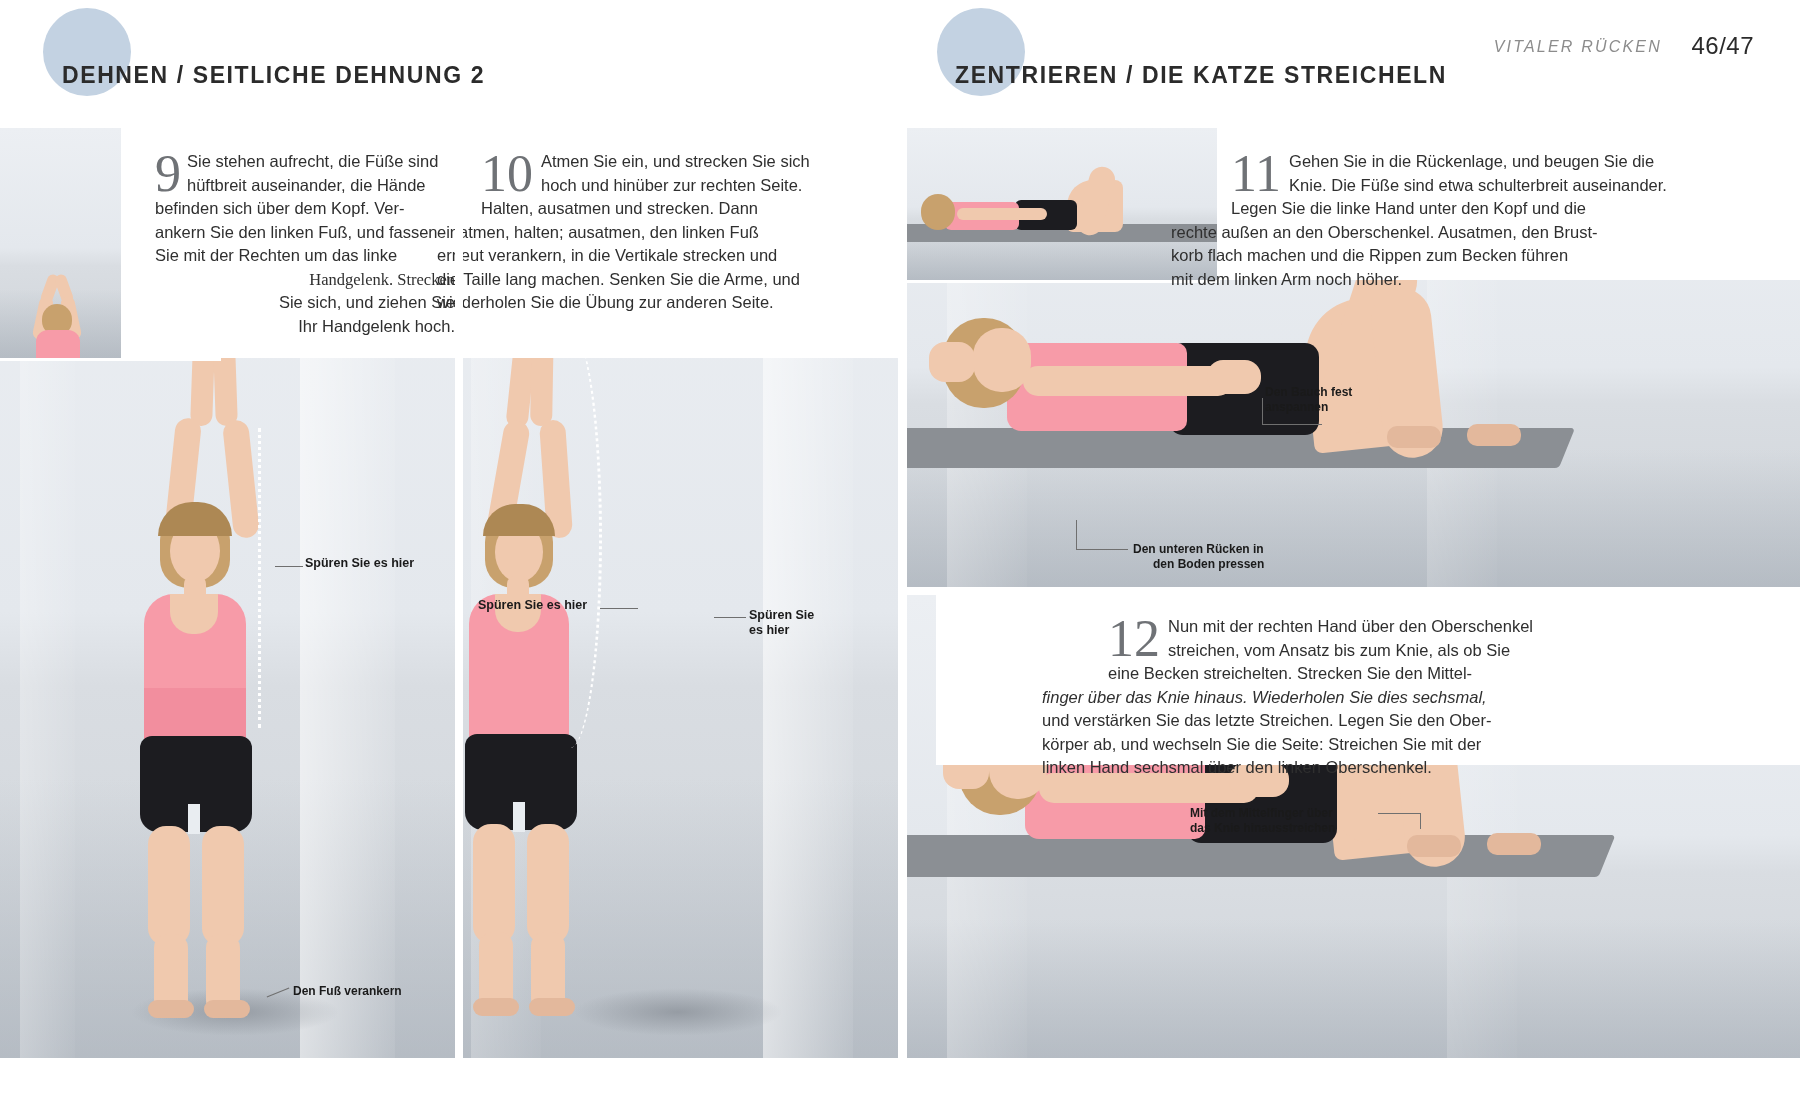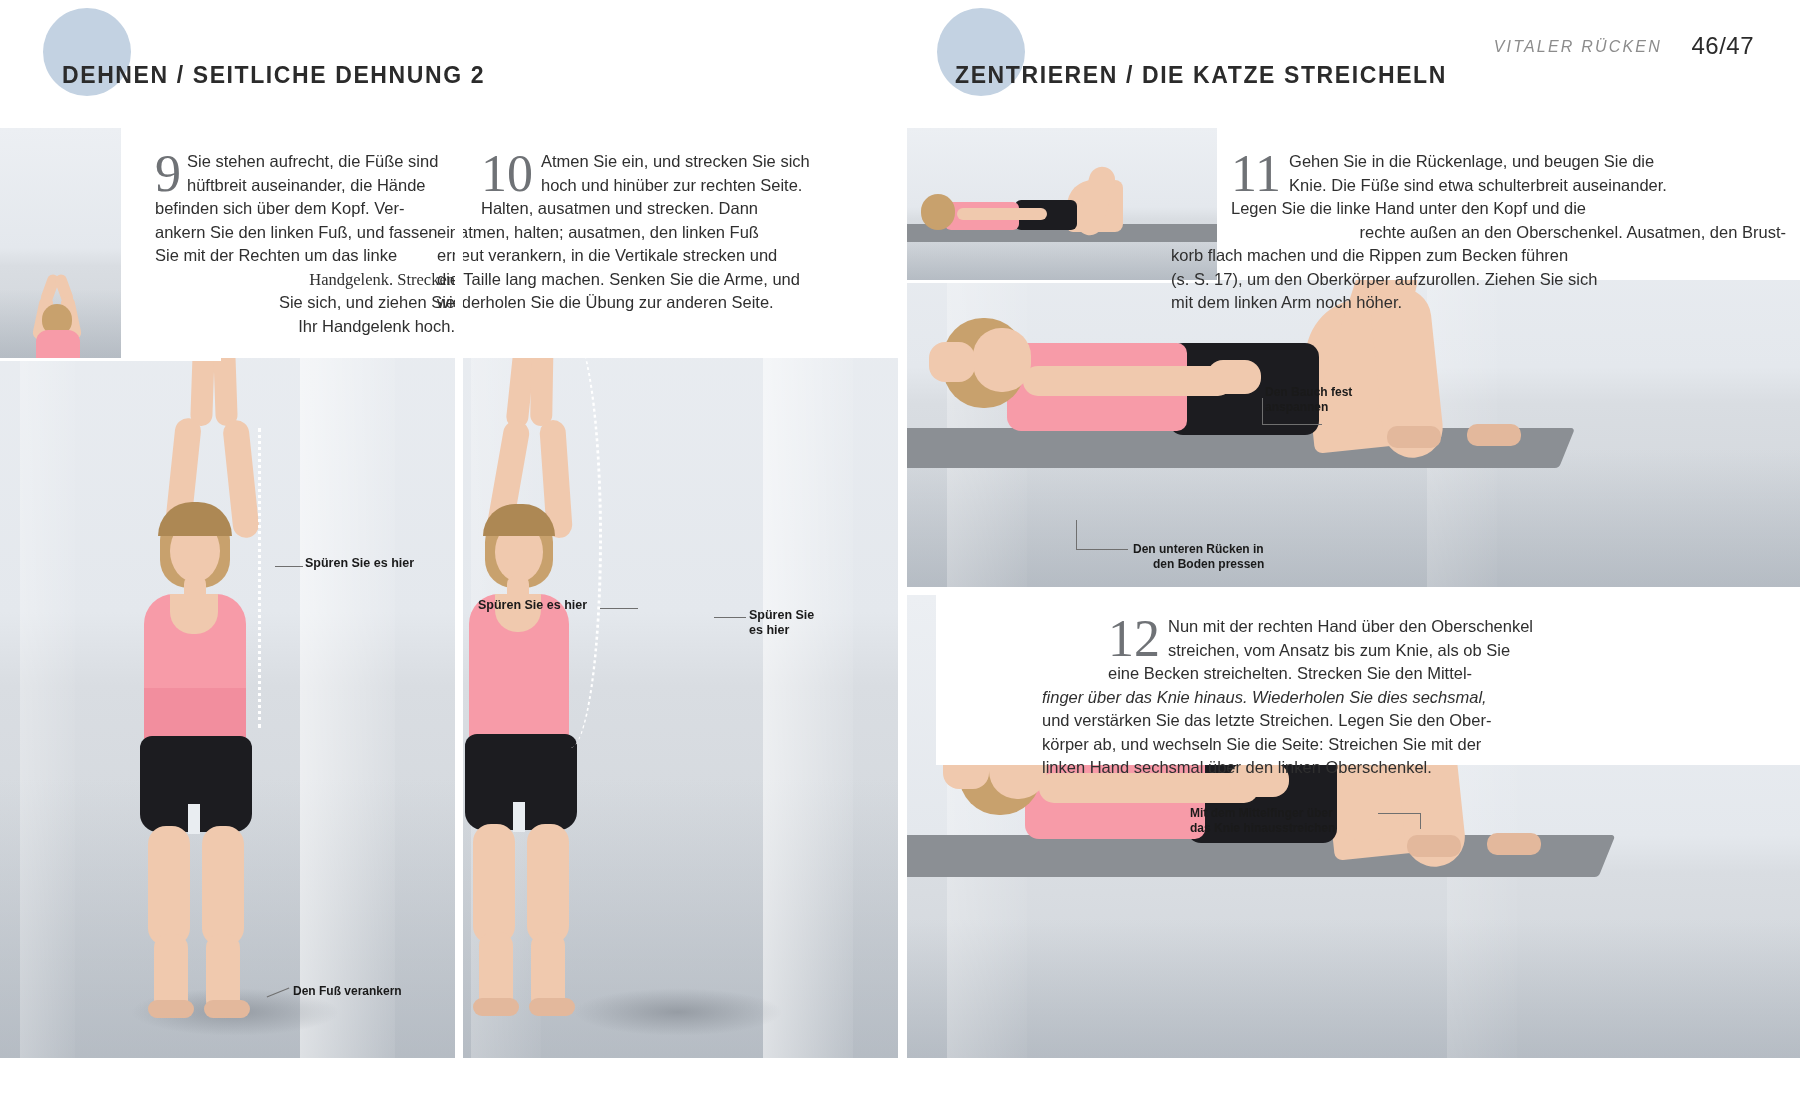--- a/index.html
+++ b/index.html
@@ -381,23 +381,22 @@
       <span style="display:block; margin-left:-44px; width:444px;">wiederholen Sie die Übung zur anderen Seite.</span>
     </div>
   </div>
 
   <div class="text-panel" id="text-11">
     <div class="shape-11 body-copy">
       <span class="numeral two-digit">11</span>
       <span style="display:block">Gehen Sie in die Rückenlage, und beugen Sie die</span>
       <span style="display:block">Knie. Die Füße sind etwa schulterbreit auseinander.</span>
       <span style="display:block">Legen Sie die linke Hand unter den Kopf und die</span>
-      <span style="display:block; margin-left:-60px; width:615px;text-align:right;">rechte außen an den Oberschenkel. Ausatmen, den Brust-</span>
+      <span style="display:block; margin-left:-60px; width:615px;">rechte außen an den Oberschenkel. Ausatmen, den Brust-</span>
       <span style="display:block; margin-left:-60px; width:615px;">korb flach machen und die Rippen zum Becken führen</span>
-      <span style="display:block; margin-left:-60px; width:615px;">(s. S. 17), um den Oberkörper aufzurollen. Ziehen Sie sich</span>
       <span style="display:block; margin-left:-60px; width:615px;">mit dem linken Arm noch höher.</span>
     </div>
   </div>
 
   <div class="text-panel" id="text-12">
     <div class="shape-12 body-copy">
       <span class="numeral two-digit">12</span>
       <span style="display:block">Nun mit der rechten Hand über den Oberschenkel</span>
       <span style="display:block">streichen, vom Ansatz bis zum Knie, als ob Sie</span>
       <span style="display:block">eine Becken streichelten. Strecken Sie den Mittel-</span>

